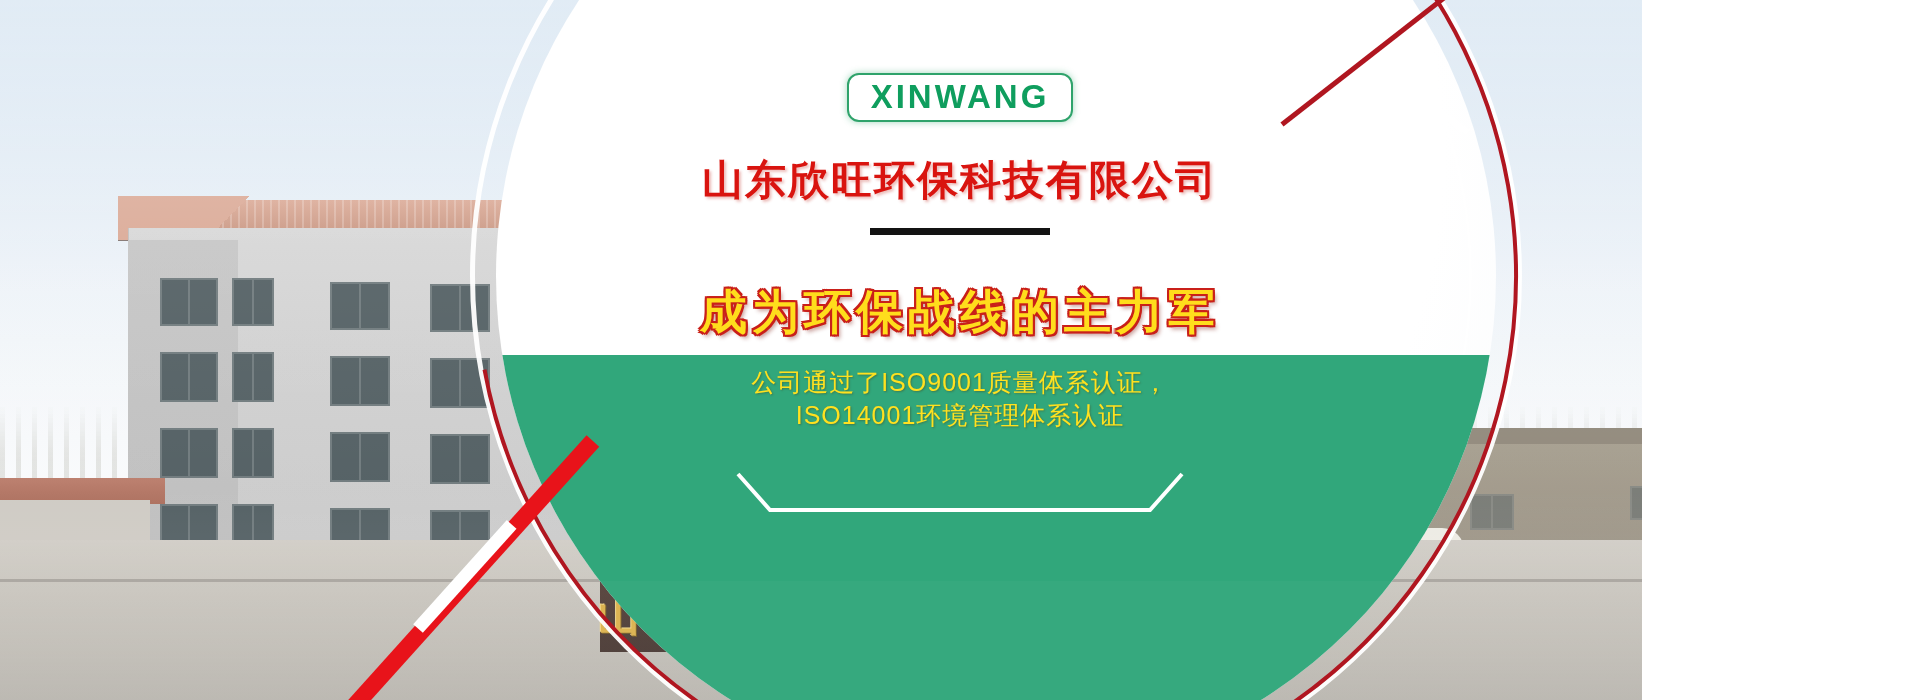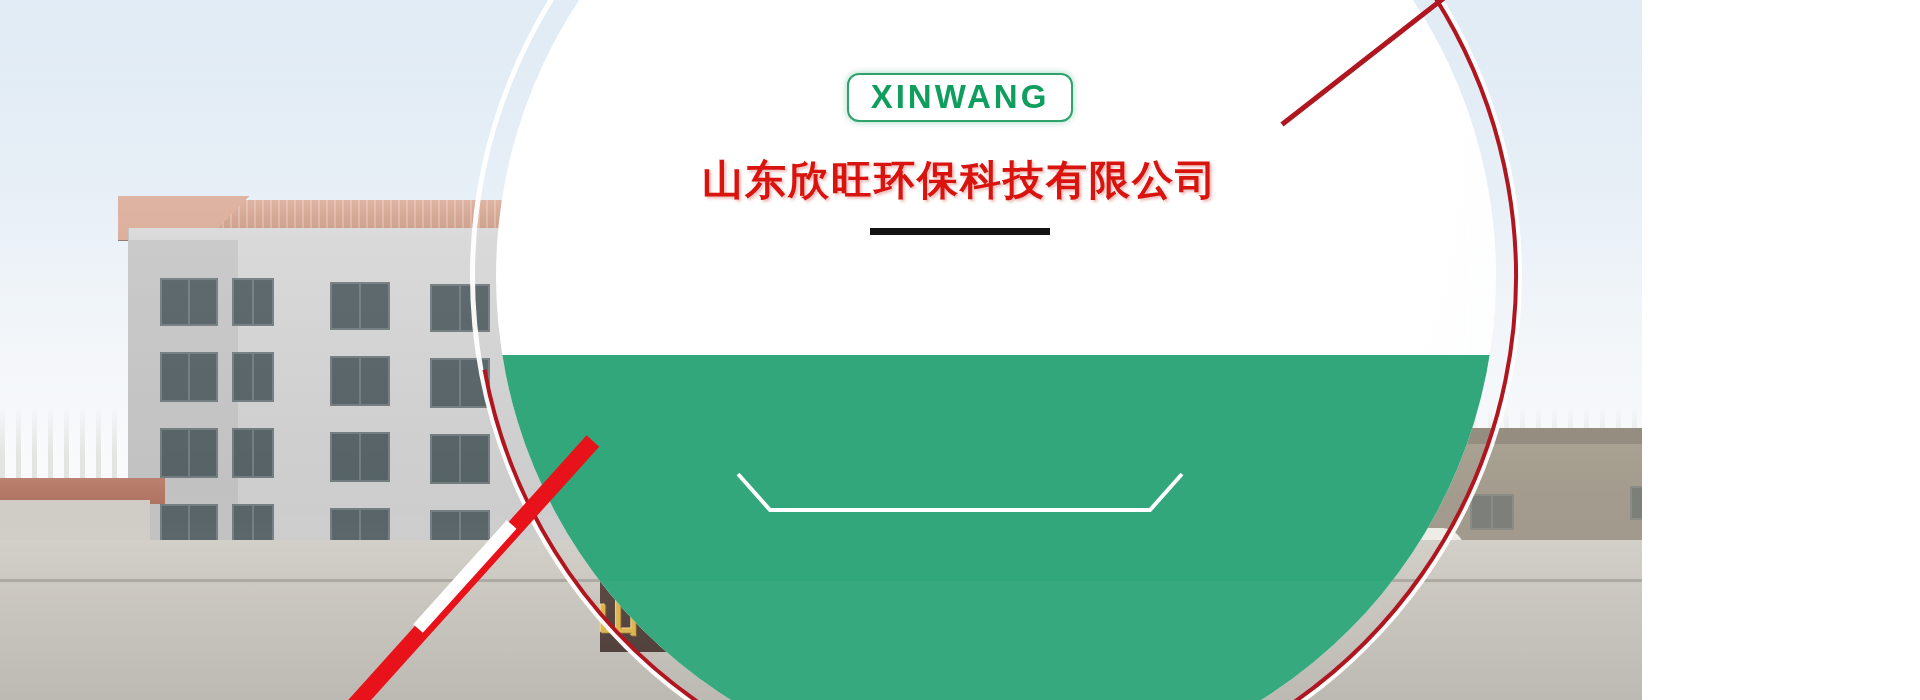--- a/index.html
+++ b/index.html
@@ -402,17 +402,24 @@
 
   <div class="content">
 
     <div class="badge">XINWANG</div>
 
     <div class="company">山东欣旺环保科技有限公司</div>
 
     <div class="rule"></div>
 
 
-
+    <div class="slogan-wrap">
+      <div class="slogan">成为环保战线的主力军</div>
+    </div>
+
+    <div class="iso">
+      <div>公司通过了ISO9001质量体系认证，</div>
+      <div>ISO14001环境管理体系认证</div>
+    </div>
 
   </div>
 
 </div>
 
 </body></html>

